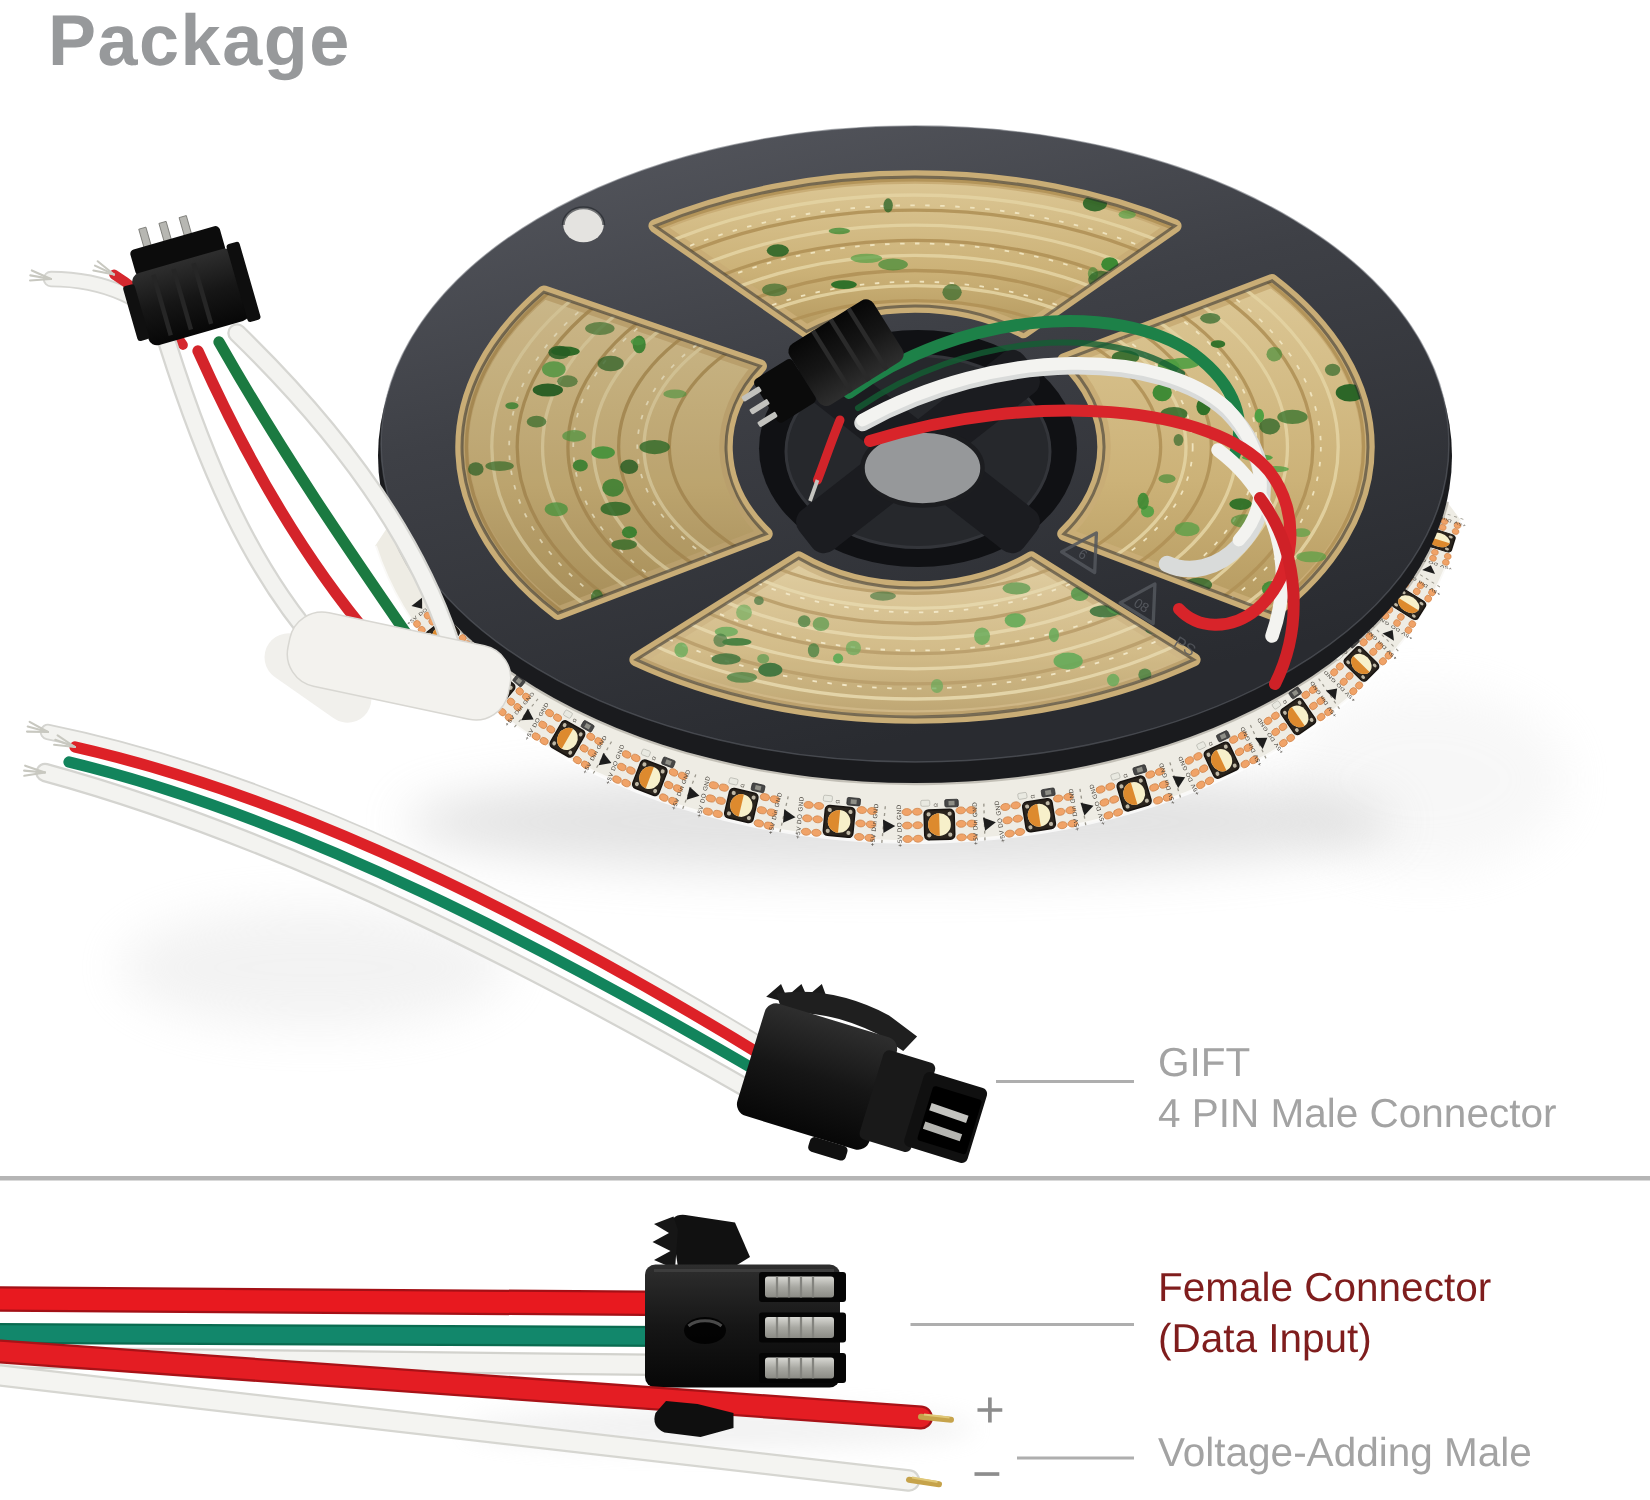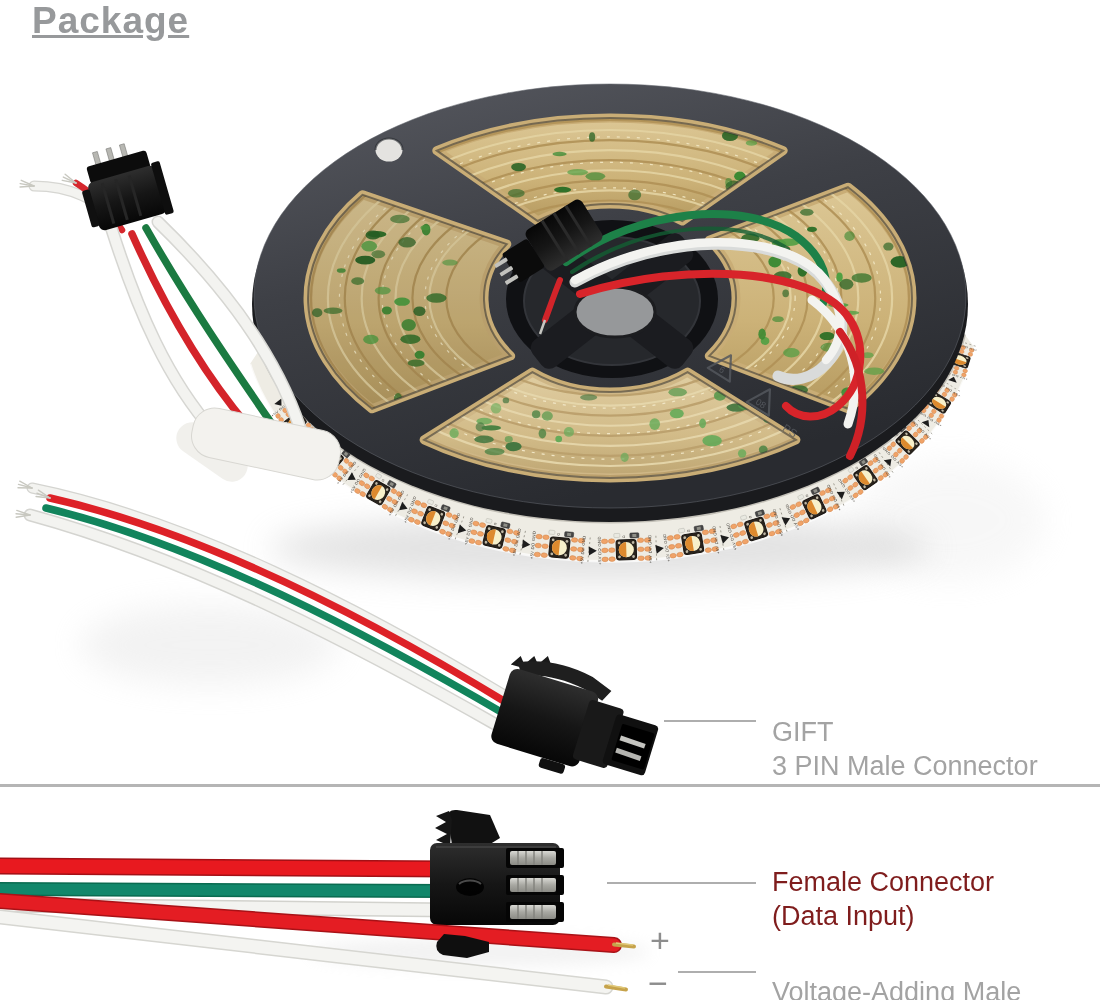--- a/index.html
+++ b/index.html
@@ -1,23 +1,23 @@
 <!DOCTYPE html>
 <html><head>
 <meta charset="utf-8">
 <style>
   html,body{margin:0;padding:0;background:#ffffff;}
   .canvas{position:relative;width:1100px;height:1000px;background:#ffffff;overflow:hidden;
           font-family:"Liberation Sans", sans-serif;}
   #scene{position:absolute;left:0;top:0;z-index:1;}
-  .page-title{position:absolute;left:32px;top:0px;font-size:37px;font-weight:bold;
-              color:#97999b;letter-spacing:1px;z-index:6;text-decoration:underline;}
+  .page-title{position:absolute;left:32px;top:0px;font-size:48px;font-weight:bold;
+              color:#97999b;letter-spacing:1px;z-index:6;}
   .divider{position:absolute;left:0;top:784px;width:1100px;height:3px;background:#b5b5b5;z-index:3;}
   .leader{position:absolute;height:2px;background:#aeaeae;z-index:4;}
-  .label{position:absolute;left:772px;color:#a3a3a3;font-size:27px;line-height:34px;z-index:5;margin-top:24px;}
+  .label{position:absolute;left:772px;color:#a3a3a3;font-size:27px;line-height:34px;z-index:5;}
   .sign{position:absolute;color:#8d8d8d;font-size:34px;z-index:5;}
 </style>
 </head>
 <body>
 
 <div class="canvas">
   <svg id="scene" width="1100" height="1000" viewBox="0 0 1100 1000">
       <defs>
         <linearGradient id="discG" x1="0" y1="0" x2="0.4" y2="1">
           <stop offset="0" stop-color="#585a61"></stop>
@@ -760,21 +760,21 @@
       </g>
     </svg>
 
   <div class="page-title" style="color: rgb(151, 153, 155);">Package</div>
 
   <div class="divider" style="background: rgb(181, 181, 181);"></div>
 
   <div class="leader" style="left: 664px; top: 720px; width: 92px; background: rgb(174, 174, 174);"></div>
   <div class="label" style="top: 691px; color: rgb(163, 163, 163);">
     <div>GIFT</div>
-    <div>3 PIN Male Connector</div>
+    <div>4 PIN Male Connector</div>
   </div>
 
   <div class="leader" style="left: 607px; top: 882px; width: 149px; background: rgb(174, 174, 174);"></div>
   <div class="label" style="top: 841px; color: #7f1d1d;">
     <div>Female Connector</div>
     <div>(Data Input)</div>
   </div>
 
   <div class="sign" style="left:650px;top:921px;">+</div>
   <div class="leader" style="left: 678px; top: 971px; width: 78px; background: rgb(174, 174, 174);"></div>

